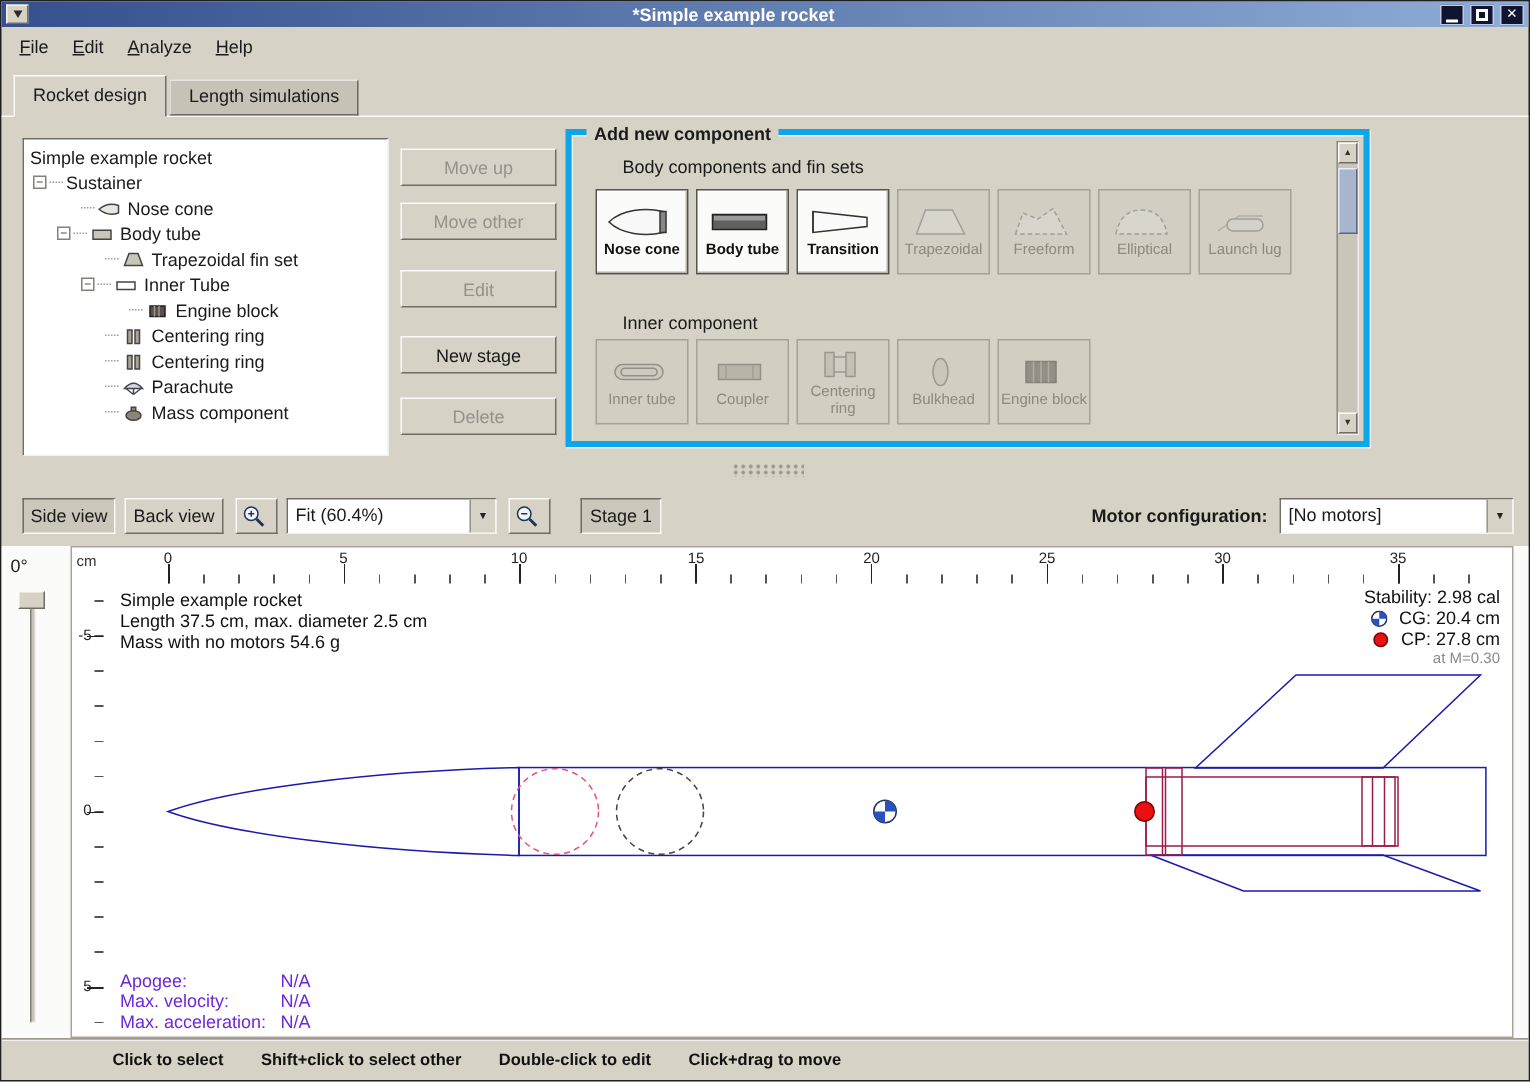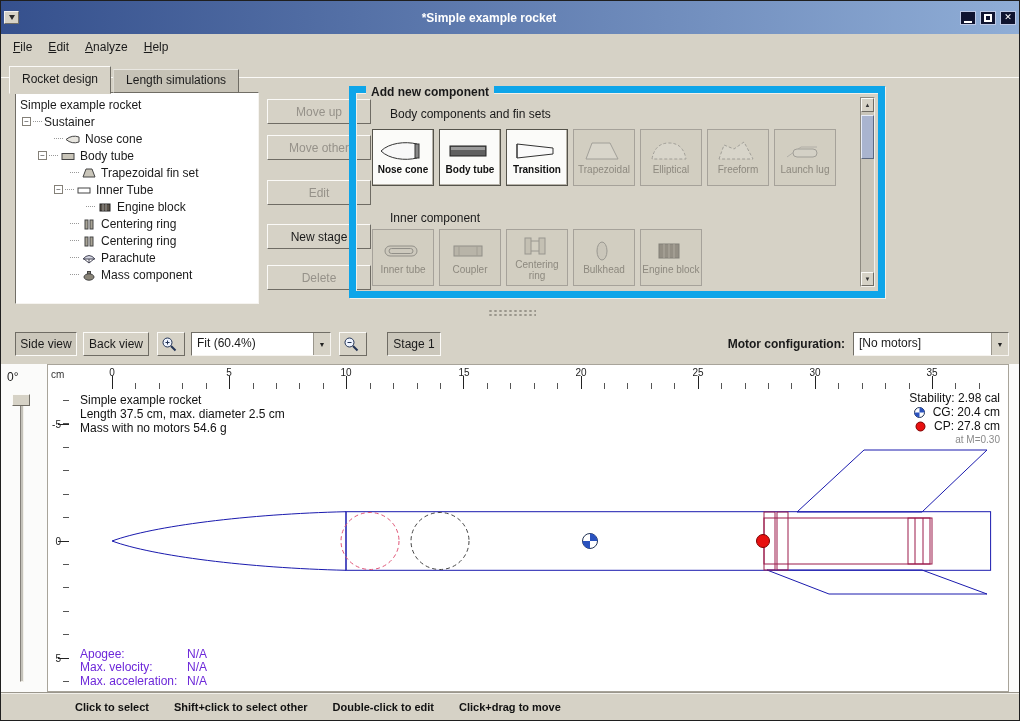--- a/index.html
+++ b/index.html
@@ -1,21 +1,21 @@
 <!DOCTYPE html>
 <html><head>
 <meta charset="utf-8">
 <style>
   *{margin:0;padding:0;box-sizing:border-box}
   html,body{width:1020px;height:721px}
   body{font-family:"Liberation Sans","DejaVu Sans",sans-serif;font-size:12px;color:#1a1a1a;background:#888}
   .window{position:relative;width:1020px;height:721px;background:#d6d2c6;border:1px solid #1f1f1f;overflow:hidden}
 
   
-  .titlebar{height:33px;background:linear-gradient(to right,#35508d,#8fadd6);display:flex;align-items:center;padding:0 3px;gap:3px}
+  .titlebar{height:17px;background:linear-gradient(to right,#35508d,#8fadd6);display:flex;align-items:center;padding:0 3px;gap:3px}
   .win-menu-btn{width:15px;height:13px;background:#d6d2c6;border:1px solid;border-color:#f4f2ee #716e66 #716e66 #f4f2ee;display:flex;align-items:center;justify-content:center}
   .win-menu-btn .tri{width:0;height:0;border-left:3px solid transparent;border-right:3px solid transparent;border-top:5px solid #2a2a2a}
   .title-text{flex:1;text-align:center;color:#fff;font-weight:bold;font-size:12px}
   .win-btn{width:16px;height:14px;background:#0f1430;border:1px solid #bdc9e6;color:#fff;display:flex;align-items:center;justify-content:center;font-size:9px;line-height:1;margin-left:1px}
   .glyph-min{width:8px;height:2px;background:#fff;margin-top:8px}
   .glyph-max{width:8px;height:8px;border:2px solid #fff}
 
   
   .menubar{height:26px;display:flex;align-items:center;padding-left:4px}
   .menu-item{padding:3px 8px}
@@ -36,21 +36,21 @@
   .tree-dash{width:9px;border-top:1px dotted #999;flex:none;margin-right:2px}
   .ticon{flex:none;margin-right:4px;display:flex}
 
   
   .btn{background:#d6d2c6;border:1px solid;border-color:#fbfaf7 #6f6c64 #6f6c64 #fbfaf7;font-size:12px;display:flex;align-items:center;justify-content:center;gap:3px}
   .btn.disabled{color:#96928a}
   .btn.pressed{border-color:#6f6c64 #fbfaf7 #fbfaf7 #6f6c64;background:#cbc7bb}
   .action-btn{position:absolute;left:266px;width:104px;height:25px}
 
   
-  .group-box{position:absolute;left:348px;top:8px;width:536px;height:212px;border:7px solid #0ea5e9;box-shadow:inset 1px 1px 0 #f2f0ea,1px 1px 0 #f2f0ea}
+  .group-box{position:absolute;left:376px;top:8px;width:536px;height:212px;border:4px solid #0ea5e9;box-shadow:inset 1px 1px 0 #f2f0ea,1px 1px 0 #f2f0ea}
   .group-title{position:absolute;top:-8px;left:10px;background:#d6d2c6;padding:0 5px;font-weight:bold}
   .section-label{position:absolute;left:34px}
   .comp-row{position:absolute;display:flex;gap:5px}
   .comp-btn{width:62px;height:57px;display:flex;flex-direction:column;align-items:center;justify-content:center;gap:2px;text-align:center}
   .comp-btn.enabled{background:#fbfbf9;border:1px solid #55534b;box-shadow:inset -1px -1px 0 #b8b4aa}
   .comp-btn.disabled{background:#d2cec1;border:1px solid #a6a29a}
   .comp-label{font-size:10px;line-height:1.05}
   .comp-btn.enabled .comp-label{color:#111;font-weight:bold}
   .comp-btn.disabled .comp-label{color:#8d897f}
   .comp-btn.disabled svg{opacity:.45}
@@ -274,32 +274,32 @@
           <span class="ticon">
               <svg width="44" height="24" viewBox="0 0 44 24">
                 <path d="M6,20 L12,4 L30,4 L38,20 Z" fill="#e0ded6" stroke="#666"></path>
               </svg>
             </span>
           <span class="comp-label">Trapezoidal</span>
         </div>
         <div class="comp-btn disabled">
           <span class="ticon">
               <svg width="44" height="24" viewBox="0 0 44 24">
+                <path d="M5,20 L10,6 L20,10 L30,3 L39,20 Z" fill="#e0ded6" stroke="#666" stroke-dasharray="3,2"></path>
+              </svg>
+            </span>
+          <span class="comp-label">Freeform</span>
+        </div>
+        <div class="comp-btn disabled">
+          <span class="ticon">
+              <svg width="44" height="24" viewBox="0 0 44 24">
                 <path d="M5,20 Q8,4 22,4 Q36,4 39,20 Z" fill="#e0ded6" stroke="#666" stroke-dasharray="3,2"></path>
               </svg>
             </span>
           <span class="comp-label">Elliptical</span>
-        </div>
-        <div class="comp-btn disabled">
-          <span class="ticon">
-              <svg width="44" height="24" viewBox="0 0 44 24">
-                <path d="M5,20 L10,6 L20,10 L30,3 L39,20 Z" fill="#e0ded6" stroke="#666" stroke-dasharray="3,2"></path>
-              </svg>
-            </span>
-          <span class="comp-label">Freeform</span>
         </div>
         <div class="comp-btn disabled">
           <span class="ticon">
               <svg width="44" height="24" viewBox="0 0 44 24">
                 <path d="M6,18 L20,8 L36,8" fill="none" stroke="#888"></path>
                 <rect x="12" y="10" width="24" height="8" rx="4" fill="#d8d6ce" stroke="#666"></rect>
               </svg>
             </span>
           <span class="comp-label">Launch lug</span>
         </div>

